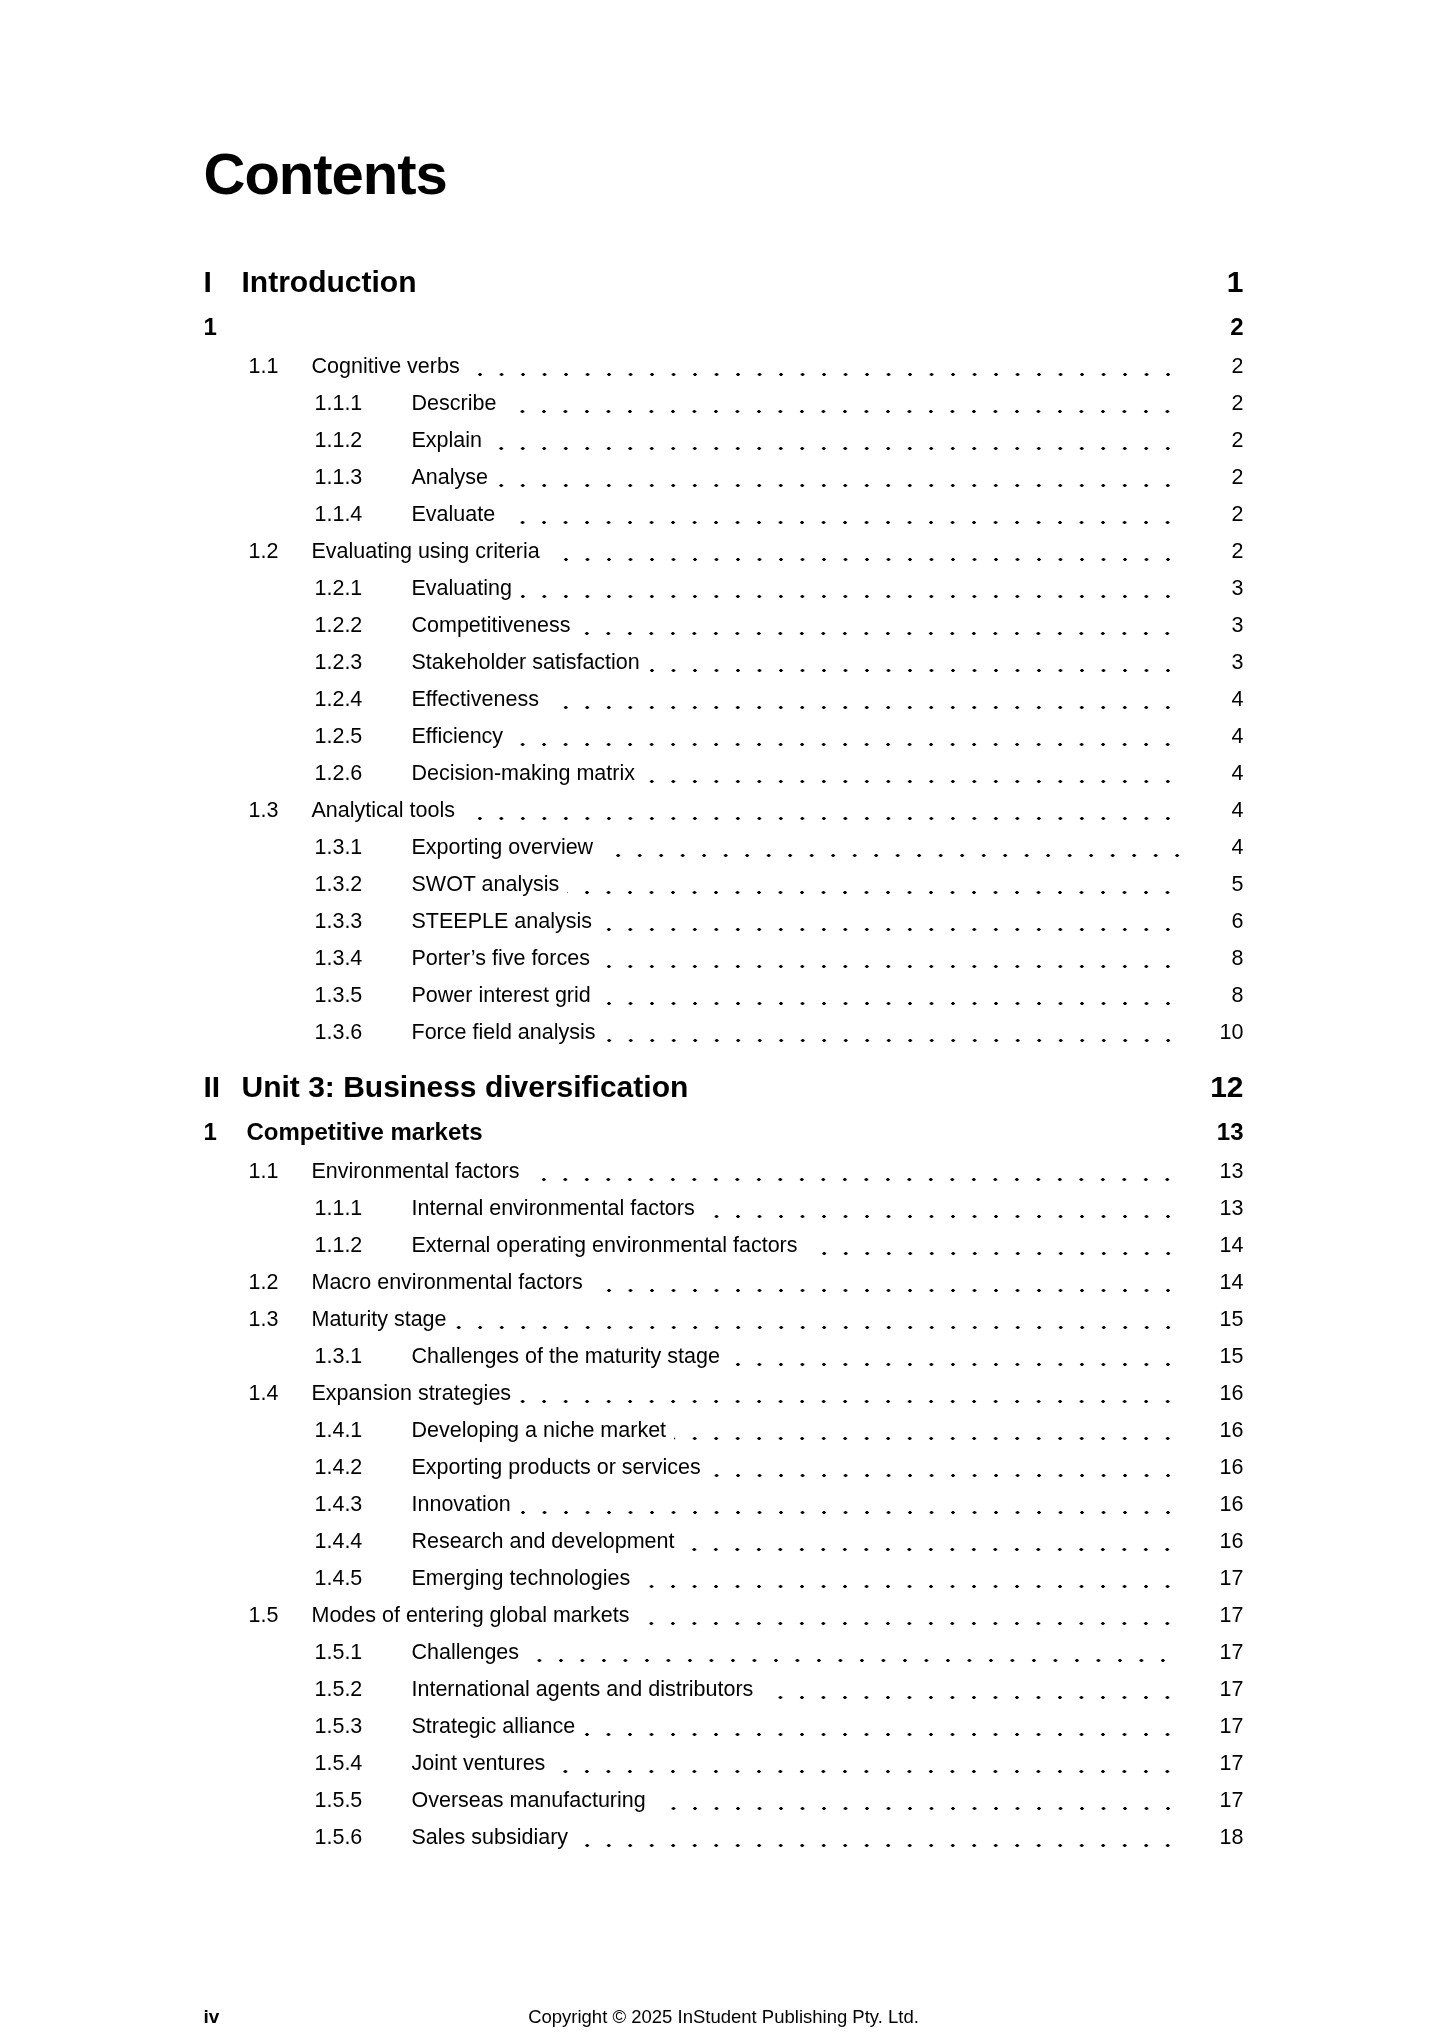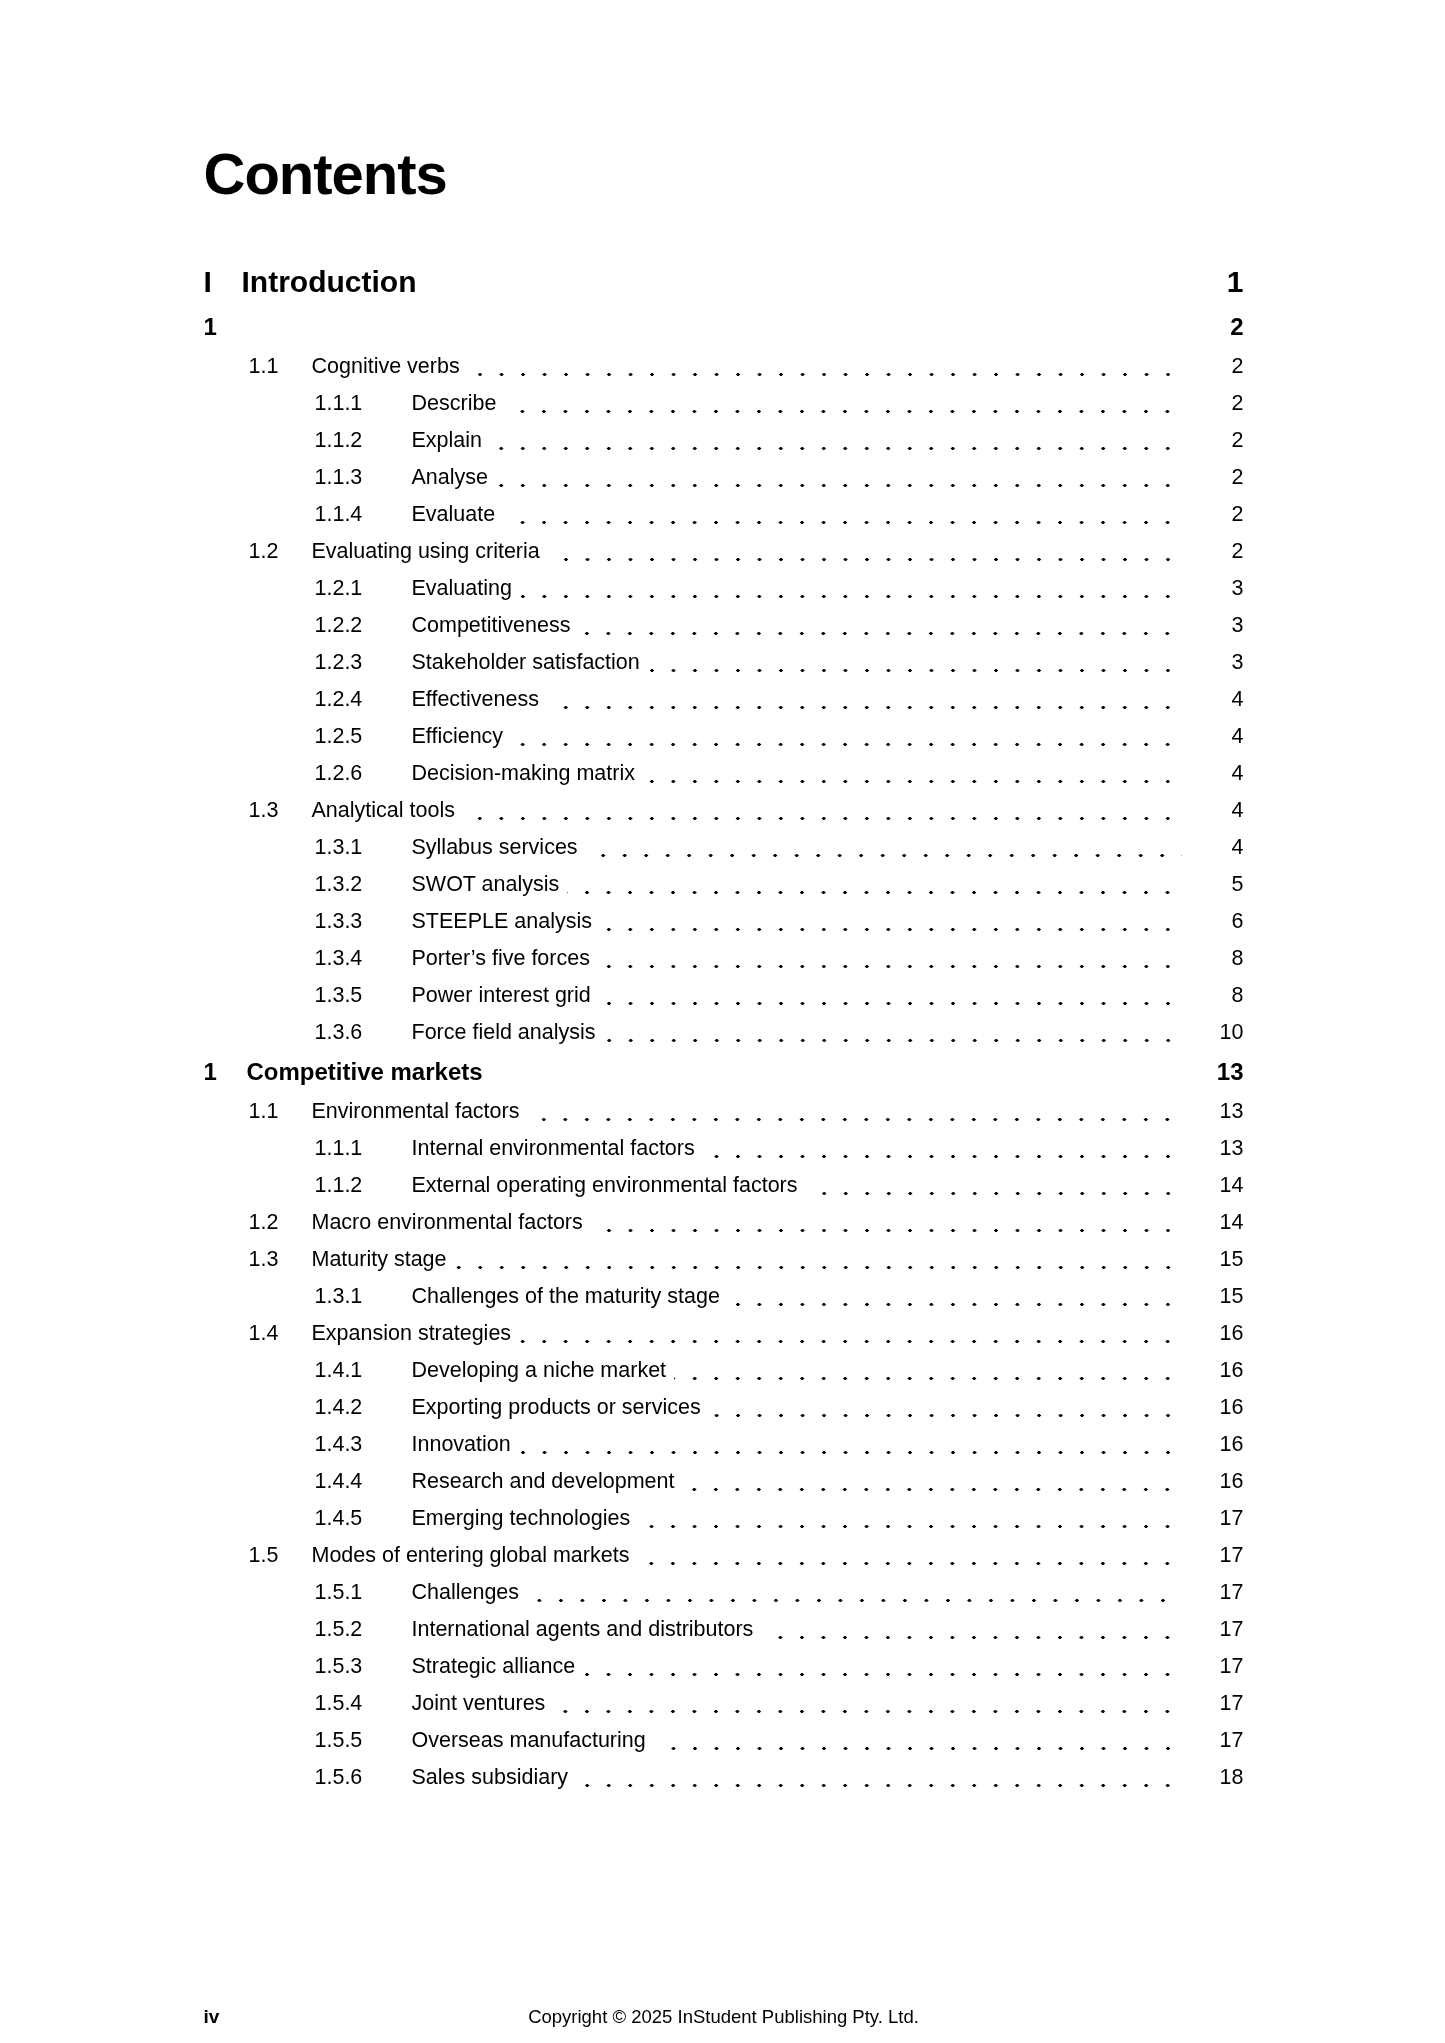--- a/index.html
+++ b/index.html
@@ -152,21 +152,21 @@
           <span class="pg">4</span>
         </div>
         <div class="row entry-row section">
           <span class="num">1.3</span>
           <span class="ttl">Analytical tools</span>
           <span class="leader dots" style="background-position-x: 6.09375px;"></span>
           <span class="pg">4</span>
         </div>
         <div class="row entry-row subsection">
           <span class="num">1.3.1</span>
-          <span class="ttl">Syllabus services</span>
+          <span class="ttl">Exporting overview</span>
           <span class="leader dots" style="background-position-x: 6.42188px;"></span>
           <span class="pg">4</span>
         </div>
         <div class="row entry-row subsection">
           <span class="num">1.3.2</span>
           <span class="ttl">SWOT analysis</span>
           <span class="leader dots" style="background-position-x: 9.25px;"></span>
           <span class="pg">5</span>
         </div>
         <div class="row entry-row subsection">
@@ -188,20 +188,26 @@
           <span class="pg">8</span>
         </div>
         <div class="row entry-row subsection">
           <span class="num">1.3.6</span>
           <span class="ttl">Force field analysis</span>
           <span class="leader dots" style="background-position-x: 15.9688px;"></span>
           <span class="pg">10</span>
         </div>
       </div>
       <div class="part">
+        <div class="row part-row">
+          <span class="num">II</span>
+          <span class="ttl">Unit 3: Business diversification</span>
+          <span class="leader"></span>
+          <span class="pg">12</span>
+        </div>
         <div class="row chapter-row">
           <span class="num">1</span>
           <span class="ttl">Competitive markets</span>
           <span class="leader"></span>
           <span class="pg">13</span>
         </div>
         <div class="row entry-row section">
           <span class="num">1.1</span>
           <span class="ttl">Environmental factors</span>
           <span class="leader dots" style="background-position-x: 6.0625px;"></span>

